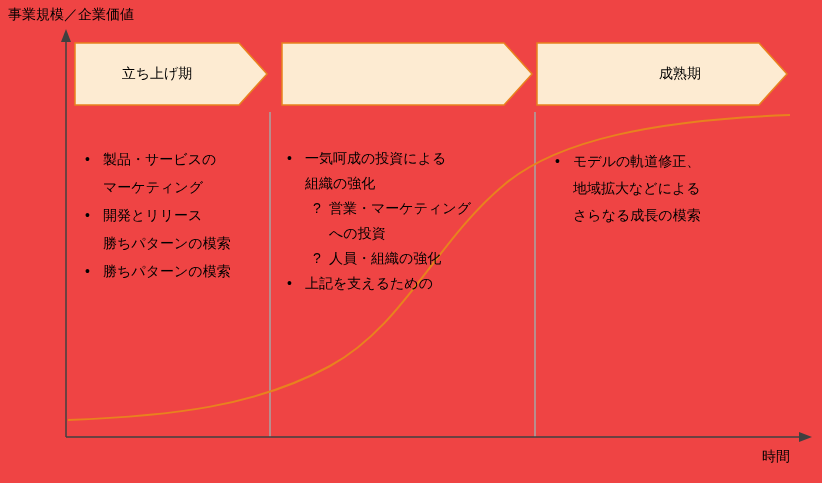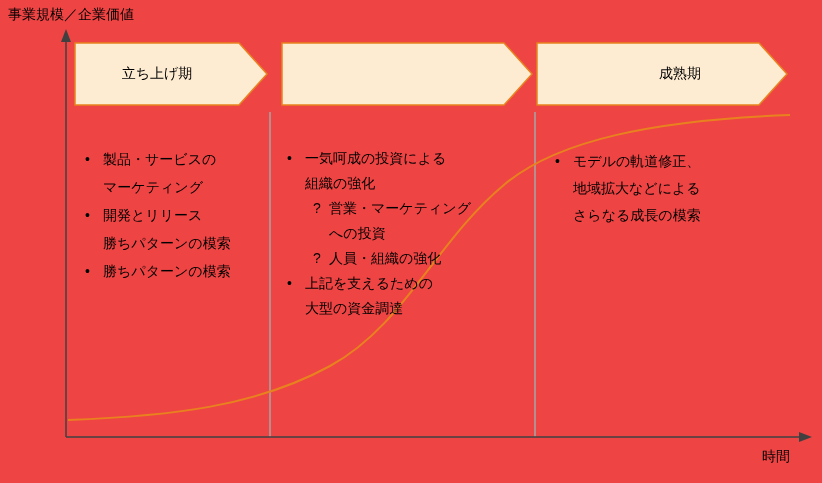--- a/index.html
+++ b/index.html
@@ -99,24 +99,20 @@
         <span class="txt">への投資</span>
       </div>
       <div class="line indent-1">
         <span class="marker">?</span>
         <span class="txt">人員・組織の強化</span>
       </div>
       <div class="line indent-0">
         <span class="marker">•</span>
         <span class="txt">上記を支えるための</span>
       </div>
-      <div class="line indent-0">
-        <span class="marker"></span>
-        <span class="txt">大型の資金調達</span>
-      </div>
     </div>
   <div class="bullets p3">
       <div class="line indent-0">
         <span class="marker">•</span>
         <span class="txt">モデルの軌道修正、</span>
       </div>
       <div class="line indent-0">
         <span class="marker"></span>
         <span class="txt">地域拡大などによる</span>
       </div>

